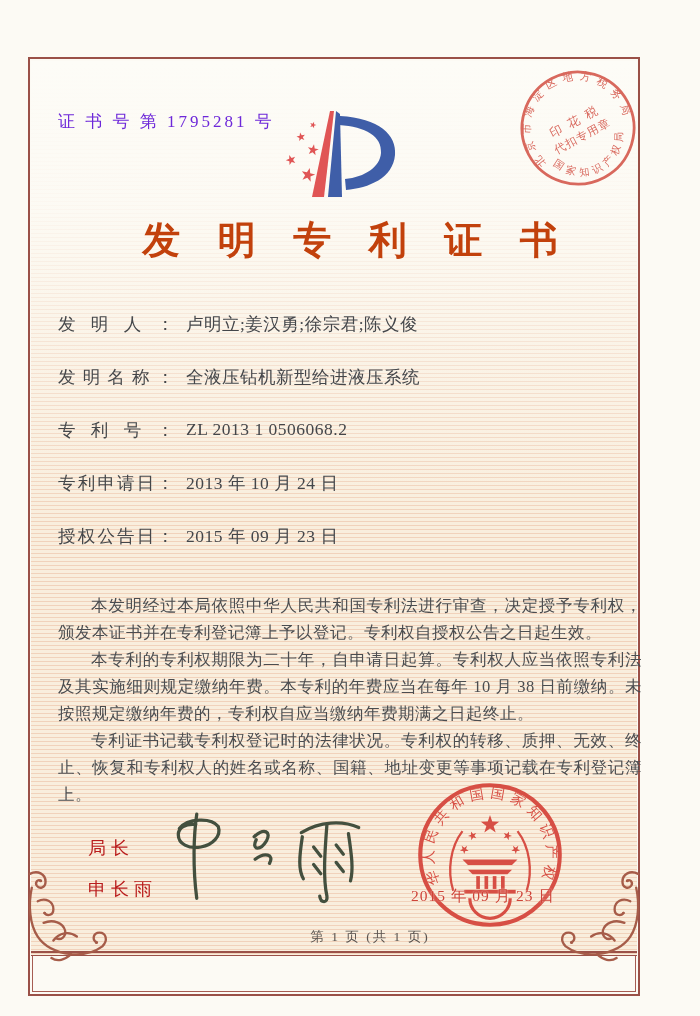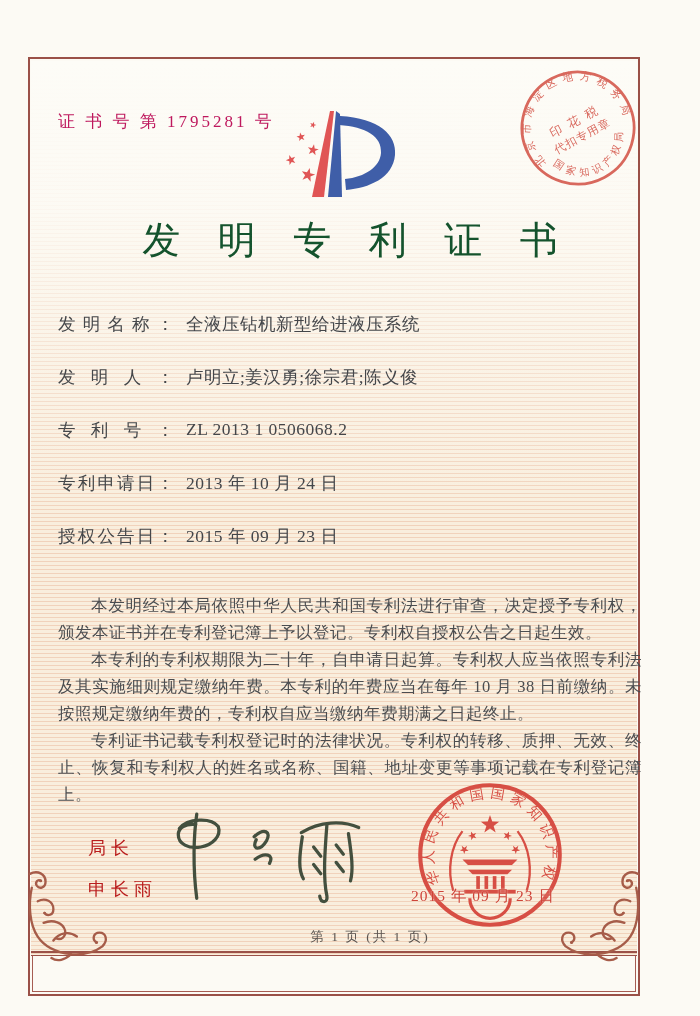--- a/index.html
+++ b/index.html
@@ -33,27 +33,27 @@
       rgba(253,252,247,0.35) 34%, rgba(253,252,247,0) 52%);
   }
   .bottom-rule{
     left:31px;top:951px;width:606px;height:5px;
     border-top:2px solid #9b5148;border-bottom:1px solid #9b5148;
     box-sizing:border-box;
   }
   .flourish{width:94px;height:94px;}
   .flourish svg{width:100%;height:100%;}
   .cert-no{
-    left:58px;top:110px;font-size:17px;letter-spacing:3px;color:#be185d;
+    left:58px;top:110px;font-size:17px;letter-spacing:3px;color:#6d28d9;
     white-space:nowrap;
   }
   .logo{left:283px;top:105px;width:128px;height:98px;}
   .doc-title{
     left:0;top:215px;width:700px;text-align:center;
-    font-size:38px;letter-spacing:14px;color:#14532d;font-weight:400;
+    font-size:38px;letter-spacing:14px;color:#c2410c;font-weight:700;
     text-indent:14px;white-space:nowrap;
   }
   .fields{left:58px;top:297px;width:590px;}
   .field-row{height:53px;display:flex;align-items:center;font-size:17.5px;}
   .field-label{
     display:inline-block;width:116px;text-align:justify;text-align-last:justify;
     color:#45474a;flex:none;
   }
   .field-value{margin-left:12px;color:#44464a;letter-spacing:0.5px;white-space:nowrap;}
   .body-text{
@@ -158,26 +158,26 @@
     </text>
     <text class="stamp-text" x="65" y="62" font-size="11.5" text-anchor="middle" letter-spacing="2">印 花 税</text>
     <text class="stamp-text" x="65" y="77" font-size="10.5" text-anchor="middle" letter-spacing="1">代扣专用章</text>
   </svg>
 </div>
 
 <div class="abs doc-title">发 明 专 利 证 书</div>
 
 <div class="abs fields">
   <div class="field-row">
+    <span class="field-label">发明人：</span>
+    <span class="field-value">卢明立;姜汉勇;徐宗君;陈义俊</span>
+  </div>
+  <div class="field-row">
     <span class="field-label">发明名称：</span>
     <span class="field-value">全液压钻机新型给进液压系统</span>
-  </div>
-  <div class="field-row">
-    <span class="field-label">发明人：</span>
-    <span class="field-value">卢明立;姜汉勇;徐宗君;陈义俊</span>
   </div>
   <div class="field-row">
     <span class="field-label">专利号：</span>
     <span class="field-value">ZL 2013 1 0506068.2</span>
   </div>
   <div class="field-row">
     <span class="field-label">专利申请日：</span>
     <span class="field-value">2013 年 10 月 24 日</span>
   </div>
   <div class="field-row">

